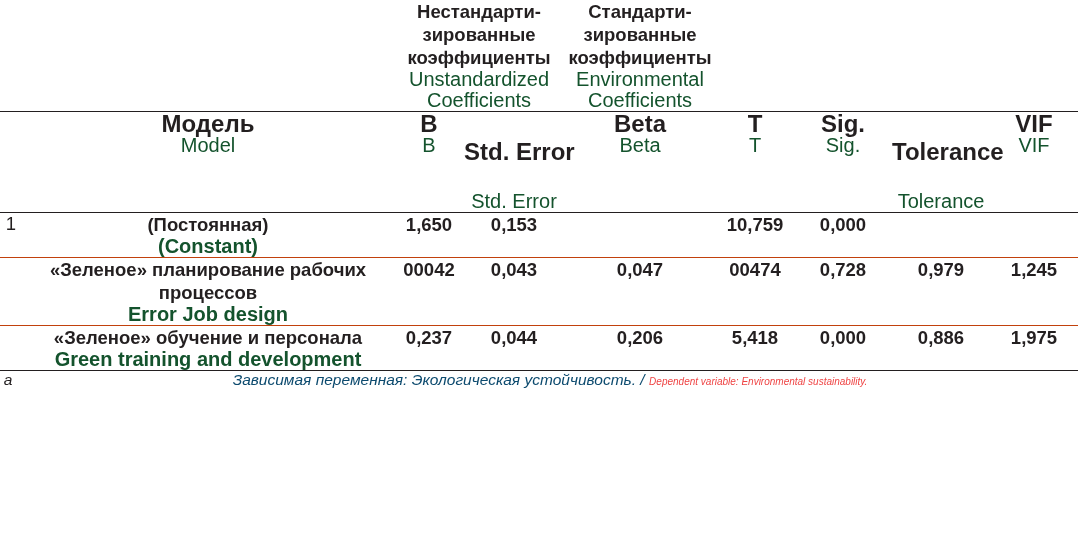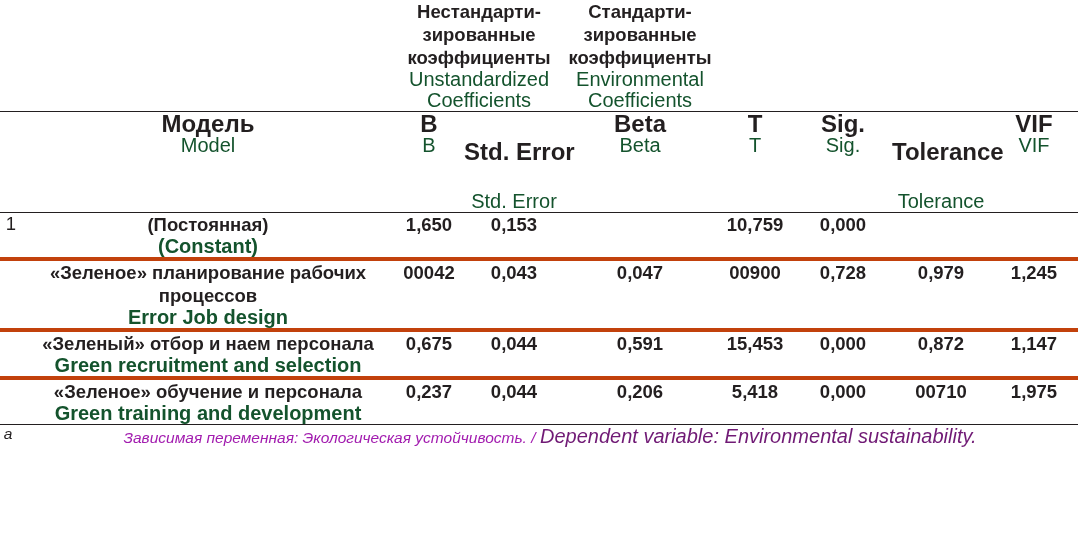--- a/index.html
+++ b/index.html
@@ -65,21 +65,21 @@
   }
   .super-cell .ru {
     font-weight: bold;
   }
   .row-super td { padding-top: 2px; }
 
   .rule-top td {
     border-top: 1.6px solid #231f20;
   }
   .rule-thin td {
-    border-top: 4px solid #c2410c;
+    border-top: 1px solid #c2410c;
   }
   .rule-bottom td {
     border-top: 1.6px solid #231f20;
   }
 
   .hdr-cell {
     padding-top: 9px;
     padding-bottom: 9px;
   }
   .data-cell {
@@ -98,26 +98,26 @@
   }
   .fn-mark {
     font-style: italic;
     font-size: 15.5px;
     color: #231f20;
     padding-right: 6px;
   }
   .fn-ru {
     font-style: italic;
     font-size: 15.5px;
-    color: #a21caf;
+    color: #0c4a6e;
   }
   .fn-en {
     font-style: italic;
-    font-size: 20px;
-    color: #701a75;
+    font-size: 10px;
+    color: #ef4444;
   }
   .nowrap { white-space: nowrap; margin-top: 28px; }
 </style>
 </head>
 <body>
 
 <div class="table-wrap">
   <table class="stat">
     <colgroup>
       <col class="c-num">
@@ -208,53 +208,39 @@
 
     <tr class="rule-thin">
       <td class="num-cell"></td>
       <td class="data-cell">
         <div class="ru">«Зеленое» планирование рабочих процессов</div>
         <div class="en">Error Job design</div>
       </td>
       <td class="data-cell ru">00042</td>
       <td class="data-cell ru">0,043</td>
       <td class="data-cell ru">0,047</td>
-      <td class="data-cell ru">00900</td>
+      <td class="data-cell ru">00474</td>
       <td class="data-cell ru">0,728</td>
       <td class="data-cell ru">0,979</td>
       <td class="data-cell ru">1,245</td>
     </tr>
 
-    <tr class="rule-thin">
-      <td class="num-cell"></td>
-      <td class="data-cell">
-        <div class="ru">«Зеленый» отбор и наем персонала</div>
-        <div class="en">Green recruitment and selection</div>
-      </td>
-      <td class="data-cell ru">0,675</td>
-      <td class="data-cell ru">0,044</td>
-      <td class="data-cell ru">0,591</td>
-      <td class="data-cell ru">15,453</td>
-      <td class="data-cell ru">0,000</td>
-      <td class="data-cell ru">0,872</td>
-      <td class="data-cell ru">1,147</td>
-    </tr>
 
     <tr class="rule-thin">
       <td class="num-cell"></td>
       <td class="data-cell">
         <div class="ru">«Зеленое» обучение и персонала</div>
         <div class="en">Green training and development</div>
       </td>
       <td class="data-cell ru">0,237</td>
       <td class="data-cell ru">0,044</td>
       <td class="data-cell ru">0,206</td>
       <td class="data-cell ru">5,418</td>
       <td class="data-cell ru">0,000</td>
-      <td class="data-cell ru">00710</td>
+      <td class="data-cell ru">0,886</td>
       <td class="data-cell ru">1,975</td>
     </tr>
 
     <tr class="rule-bottom footnote-row">
       <td>
         <span class="fn-mark">a</span>
       </td>
       <td colspan="8">
         <span class="fn-ru">Зависимая переменная: Экологическая устойчивость. /</span>
         <span class="fn-en">Dependent variable: Environmental sustainability.</span>

